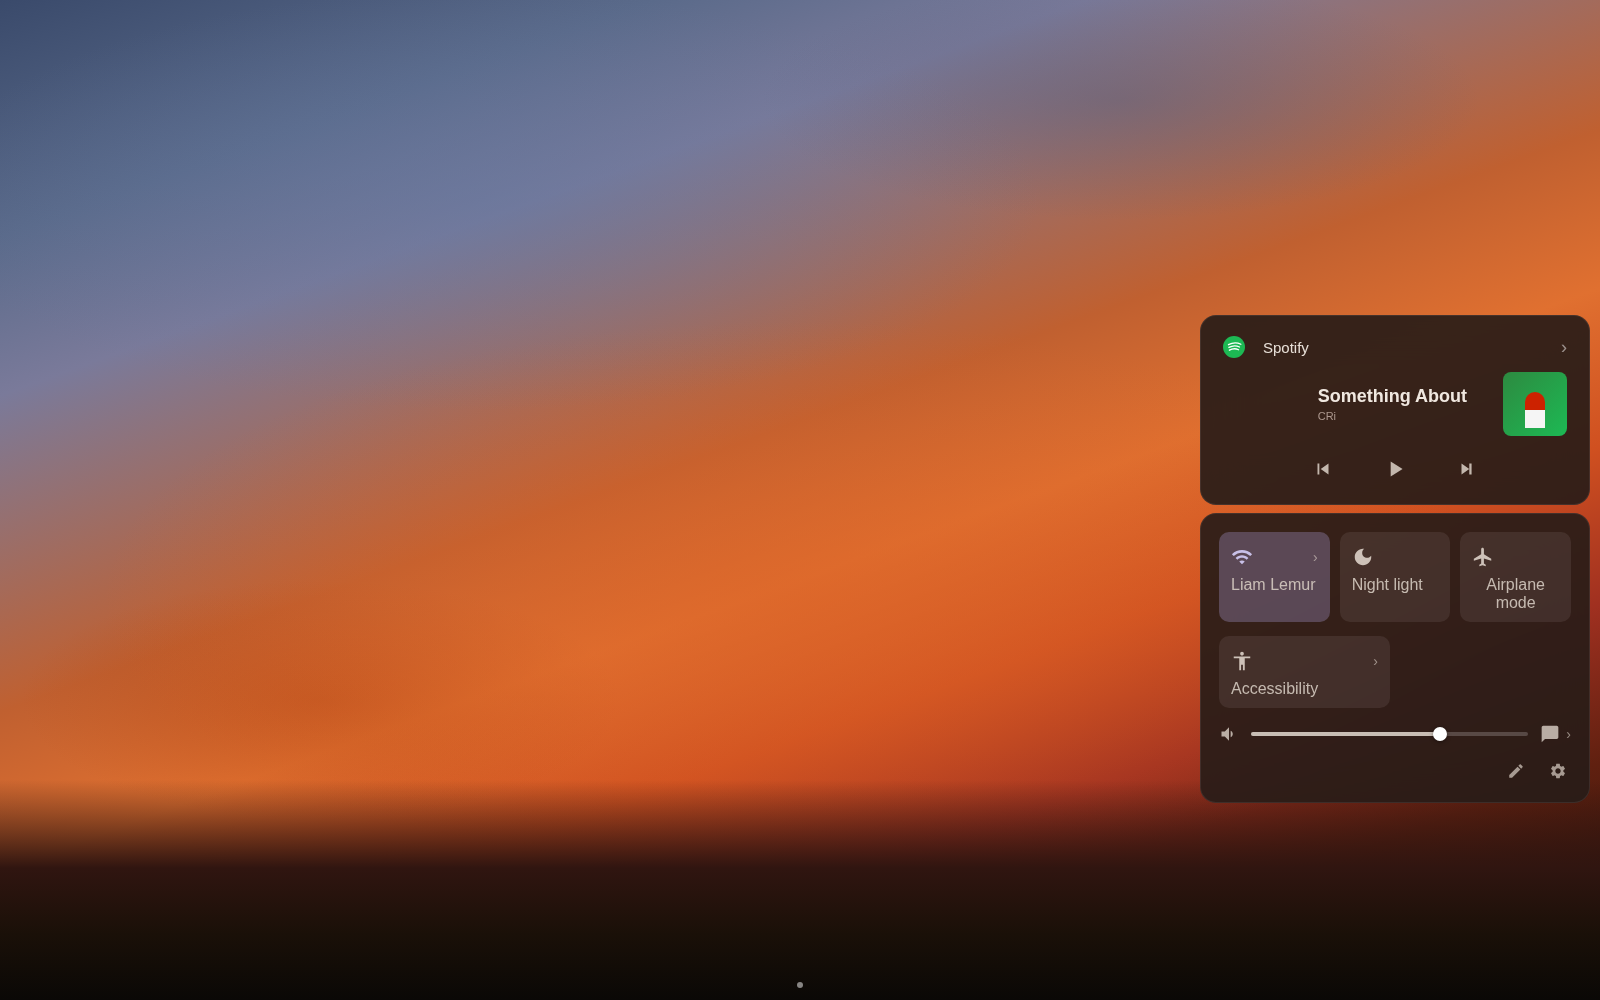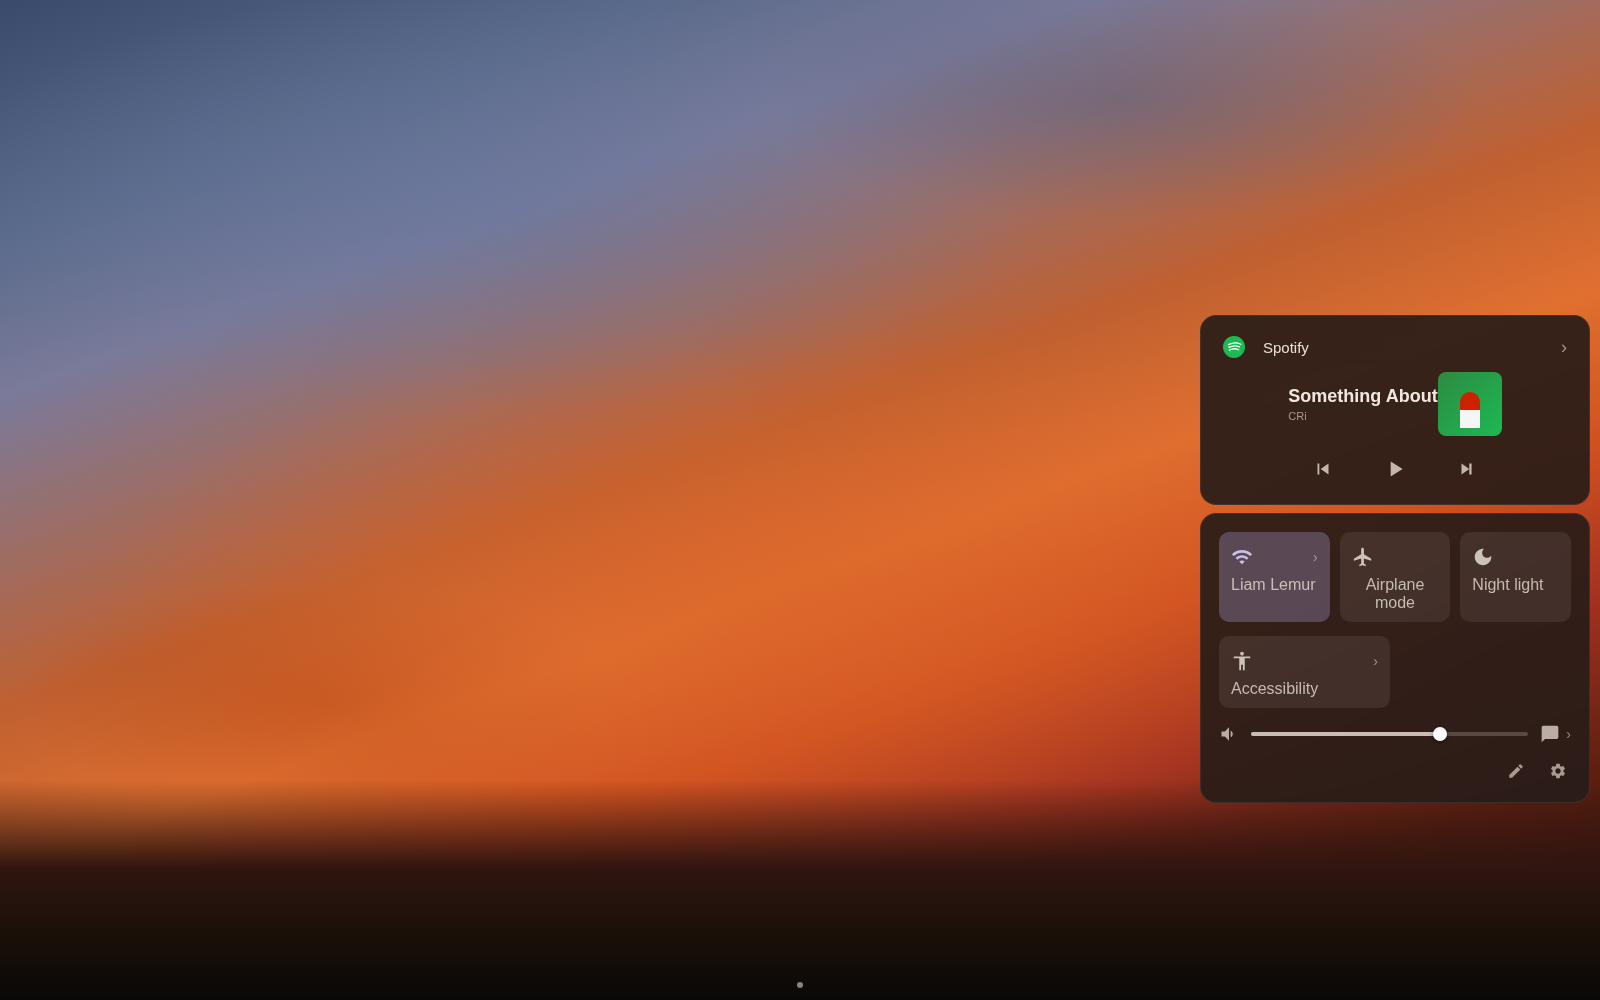--- a/index.html
+++ b/index.html
@@ -98,22 +98,23 @@
 
     .chevron-right-icon {
       color: rgba(255,255,255,0.5);
       font-size: 18px;
       cursor: pointer;
     }
 
     .track-info {
       display: flex;
       align-items: center;
-      justify-content: center;
+      justify-content: flex-end;
       margin-bottom: 16px;
+      gap: 36px;
     }
 
     .track-text .track-title {
       color: #f0e8e0;
       font-size: 18px;
       font-weight: 600;
     }
 
     .track-text .track-artist {
       color: rgba(220,200,190,0.7);
@@ -387,33 +388,33 @@
             <path d="M1 9l2 2c5-5 13-5 18 0l2-2C16.93 2.93 7.08 2.93 1 9zm8 8l3 3 3-3c-1.65-1.66-4.34-1.66-6 0zm-4-4l2 2c2.76-2.76 7.24-2.76 10 0l2-2C15.14 9.14 8.87 9.14 5 13z"></path>
           </svg>
           <span class="tile-chevron">›</span>
         </div>
         <span class="tile-label">Liam Lemur</span>
       </button>
 
       <button class="tile">
         <div class="tile-icon-row">
           <svg class="tile-icon" width="22" height="22" viewBox="0 0 24 24" fill="currentColor">
+            <path d="M12 3c-4.97 0-9 4.03-9 9s4.03 9 9 9 9-4.03 9-9c0-.46-.04-.92-.1-1.36-.98 1.37-2.58 2.26-4.4 2.26-2.98 0-5.4-2.42-5.4-5.4 0-1.81.89-3.42 2.26-4.4-.44-.06-.9-.1-1.36-.1z"></path>
+          </svg>
+        </div>
+        <span class="tile-label">Night light</span>
+      </button>
+
+      <button class="tile">
+        <div class="tile-icon-row">
+          <svg class="tile-icon" width="22" height="22" viewBox="0 0 24 24" fill="currentColor">
             <path d="M21 16v-2l-8-5V3.5c0-.83-.67-1.5-1.5-1.5S10 2.67 10 3.5V9l-8 5v2l8-2.5V19l-2 1.5V22l3.5-1 3.5 1v-1.5L13 19v-5.5l8 2.5z"></path>
           </svg>
         </div>
         <span class="tile-label">Airplane mode</span>
-      </button>
-
-      <button class="tile">
-        <div class="tile-icon-row">
-          <svg class="tile-icon" width="22" height="22" viewBox="0 0 24 24" fill="currentColor">
-            <path d="M12 3c-4.97 0-9 4.03-9 9s4.03 9 9 9 9-4.03 9-9c0-.46-.04-.92-.1-1.36-.98 1.37-2.58 2.26-4.4 2.26-2.98 0-5.4-2.42-5.4-5.4 0-1.81.89-3.42 2.26-4.4-.44-.06-.9-.1-1.36-.1z"></path>
-          </svg>
-        </div>
-        <span class="tile-label">Night light</span>
       </button>
 
     </div>
 
     <div class="quick-tiles-2">
 
 
       <button class="tile">
         <div class="tile-icon-row">
           <svg class="tile-icon" width="22" height="22" viewBox="0 0 24 24" fill="currentColor">

